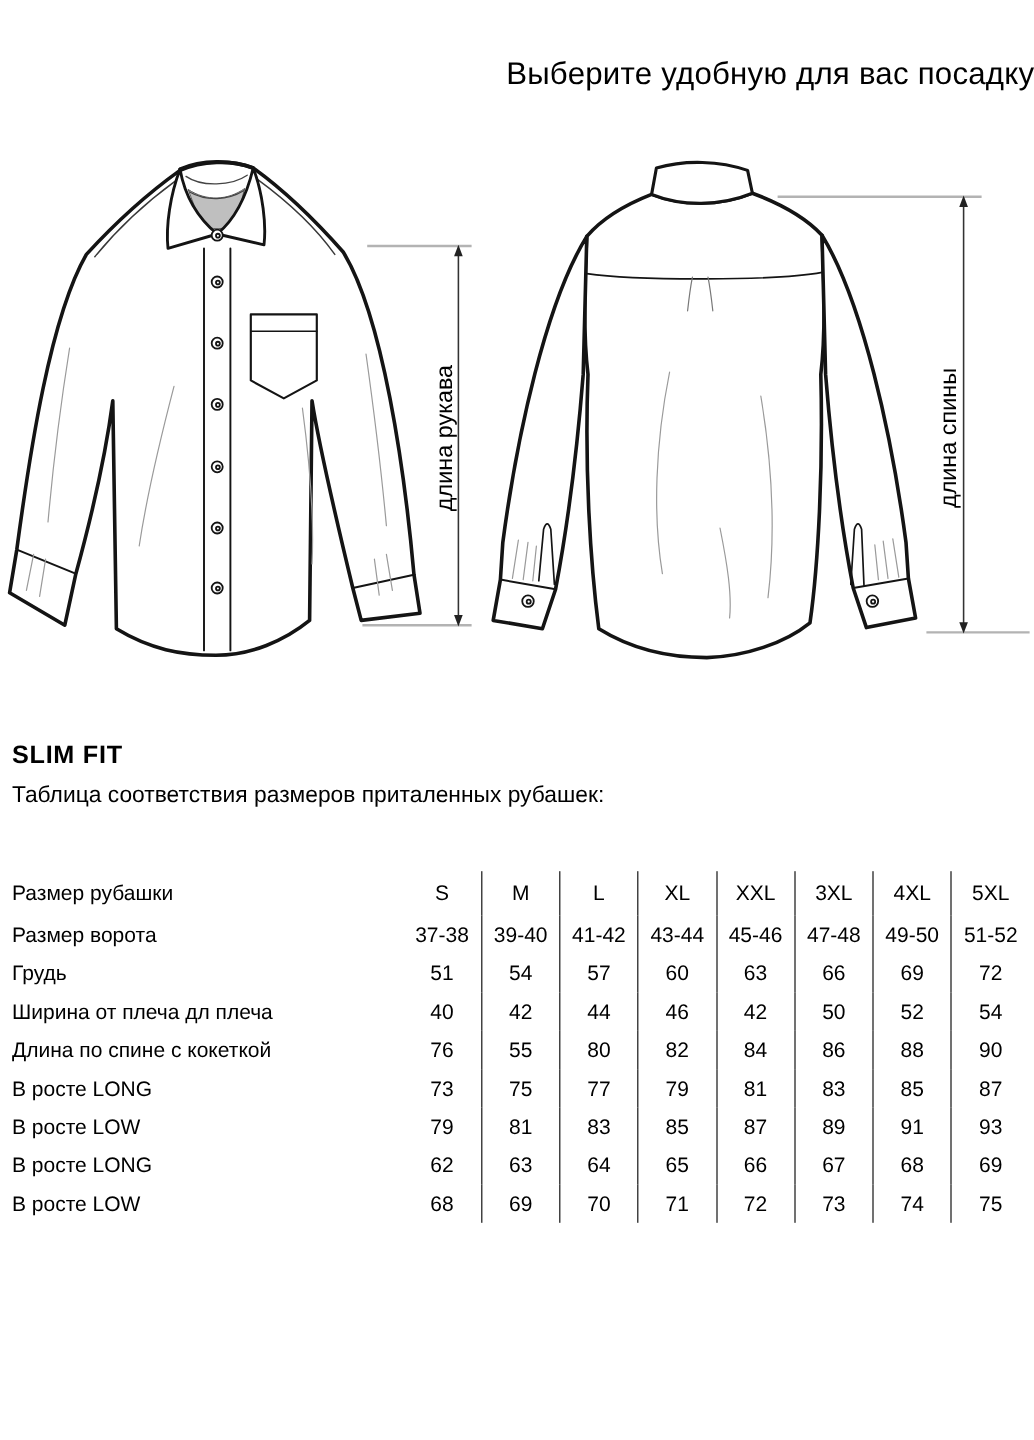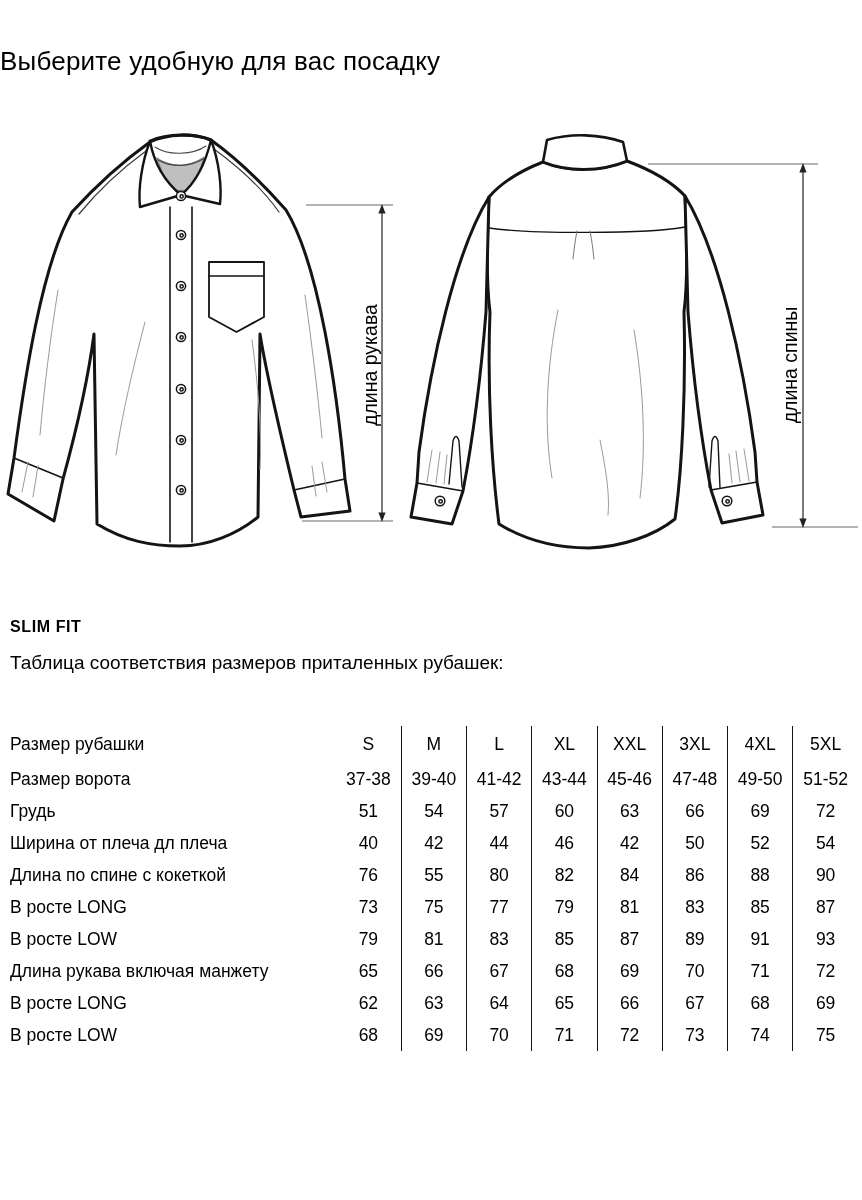--- a/index.html
+++ b/index.html
@@ -6,31 +6,31 @@
   body{
     width:862px;height:1200px;
     background:#ffffff;
     position:relative;
     font-family:"Liberation Sans", sans-serif;
     color:#000;
     overflow:hidden;
   }
   .title{
     position:absolute;top:46px;left:0;width:862px;
-    text-align:left;
+    text-align:right;
     font-size:26px;font-weight:400;letter-spacing:0.2px;
     margin:0;
   }
   .diagram{
     position:absolute;top:128px;left:0;
     width:862px;height:452px;
   }
   .fit-heading{
     position:absolute;top:618px;left:10px;
-    font-size:16px;font-weight:800;letter-spacing:0.6px;
+    font-size:21px;font-weight:800;letter-spacing:0.6px;
   }
   .table-caption{
     position:absolute;top:652px;left:10px;
     font-size:19px;font-weight:400;
   }
   .size-table{
     position:absolute;top:726px;left:8px;
     width:850px;
     border-collapse:collapse;
     table-layout:fixed;
@@ -265,31 +265,20 @@
         <td class="cell">79</td>
         <td class="cell">81</td>
         <td class="cell">83</td>
         <td class="cell">85</td>
         <td class="cell">87</td>
         <td class="cell">89</td>
         <td class="cell">91</td>
         <td class="cell">93</td>
       </tr>
       <tr>
-        <td class="row-label">Длина рукава включая манжету</td>
-        <td class="cell">65</td>
-        <td class="cell">66</td>
-        <td class="cell">67</td>
-        <td class="cell">68</td>
-        <td class="cell">69</td>
-        <td class="cell">70</td>
-        <td class="cell">71</td>
-        <td class="cell">72</td>
-      </tr>
-      <tr>
         <td class="row-label">В росте LONG</td>
         <td class="cell">62</td>
         <td class="cell">63</td>
         <td class="cell">64</td>
         <td class="cell">65</td>
         <td class="cell">66</td>
         <td class="cell">67</td>
         <td class="cell">68</td>
         <td class="cell">69</td>
       </tr>

